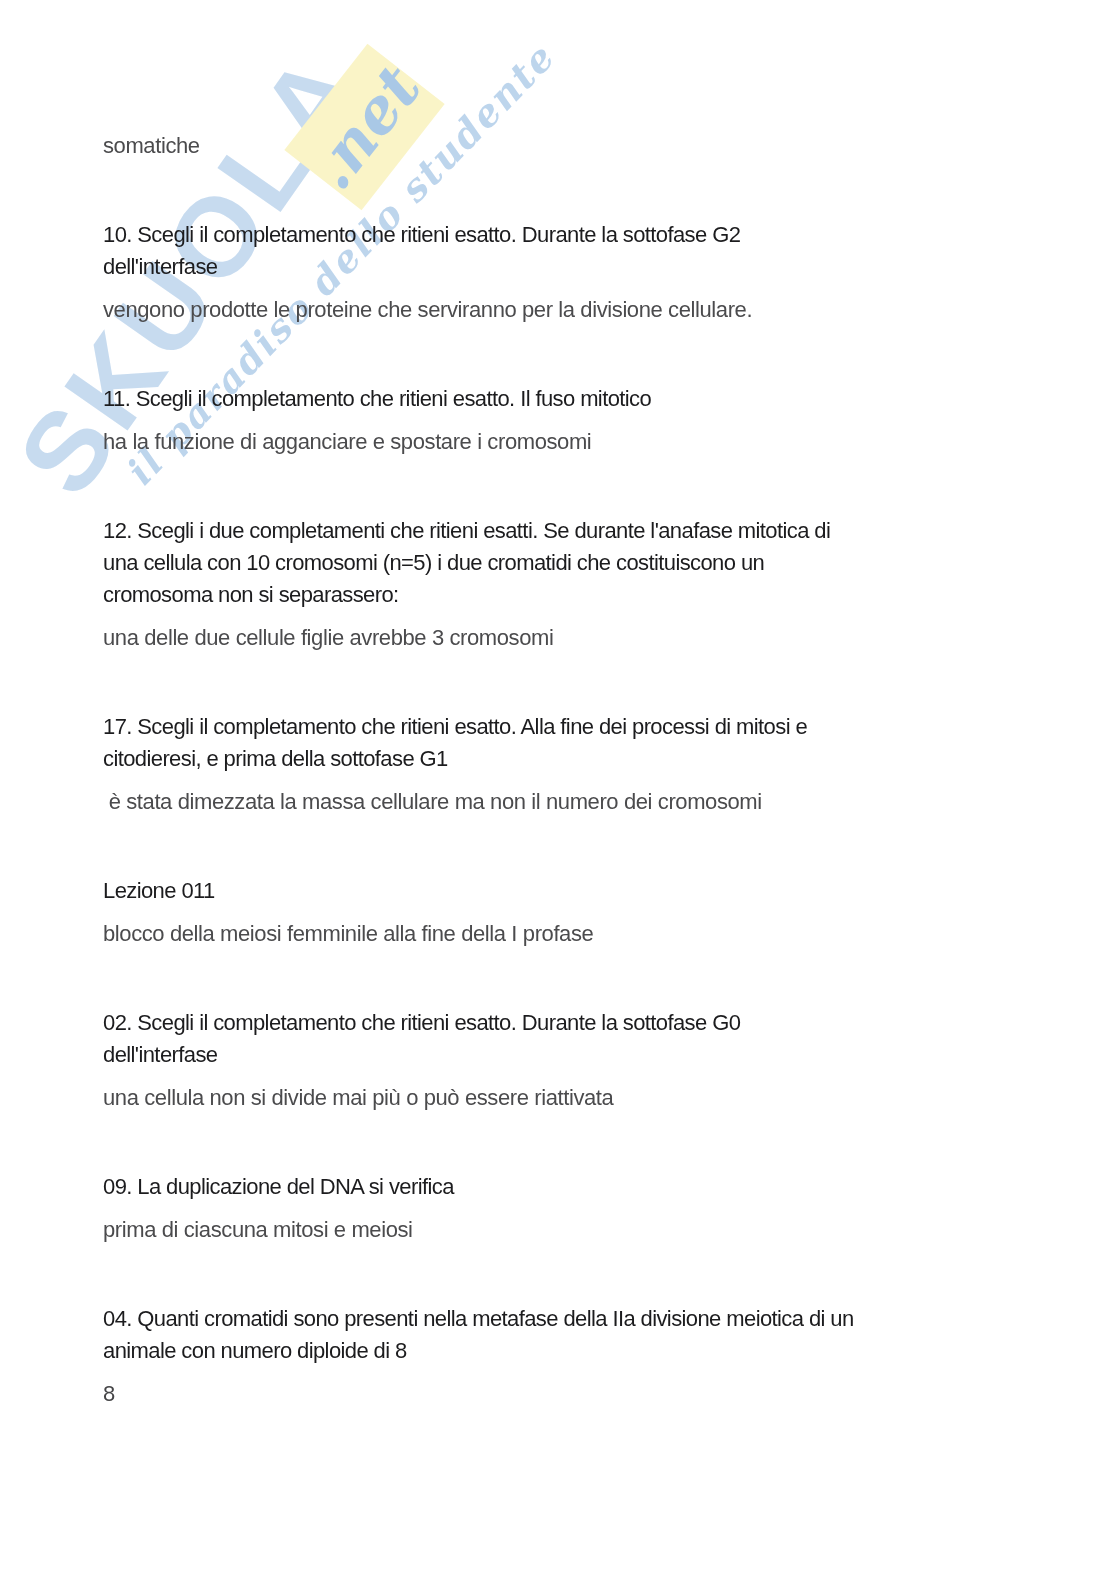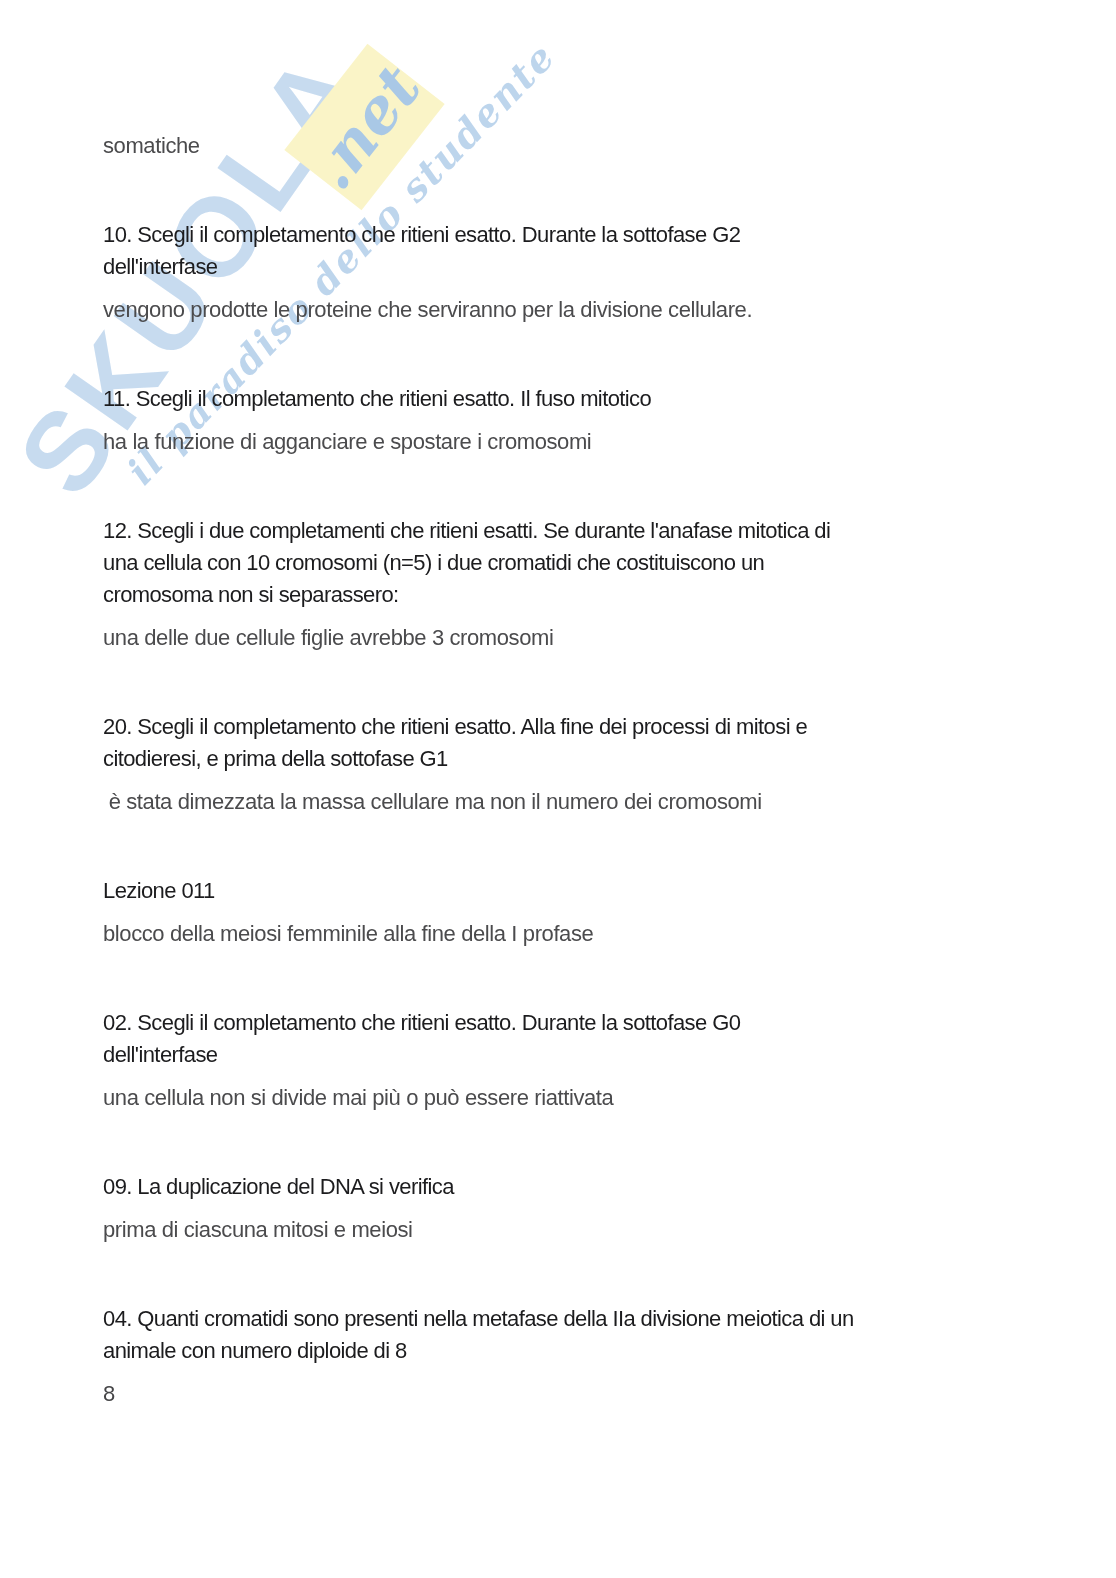--- a/index.html
+++ b/index.html
@@ -94,21 +94,21 @@
       </div>
       <div class="block q">
         <div class="line">12. Scegli i due completamenti che ritieni esatti. Se durante l'anafase mitotica di</div>
         <div class="line">una cellula con 10 cromosomi (n=5) i due cromatidi che costituiscono un</div>
         <div class="line">cromosoma non si separassero:</div>
       </div>
       <div class="block a">
         <div class="line">una delle due cellule figlie avrebbe 3 cromosomi</div>
       </div>
       <div class="block q">
-        <div class="line">20. Scegli il completamento che ritieni esatto. Alla fine dei processi di mitosi e</div>
+        <div class="line">17. Scegli il completamento che ritieni esatto. Alla fine dei processi di mitosi e</div>
         <div class="line">citodieresi, e prima della sottofase G1</div>
       </div>
       <div class="block a">
         <div class="line"> è stata dimezzata la massa cellulare ma non il numero dei cromosomi</div>
       </div>
       <div class="block lbl">
         <div class="line">Lezione 011</div>
       </div>
       <div class="block a">
         <div class="line">blocco della meiosi femminile alla fine della I profase</div>

